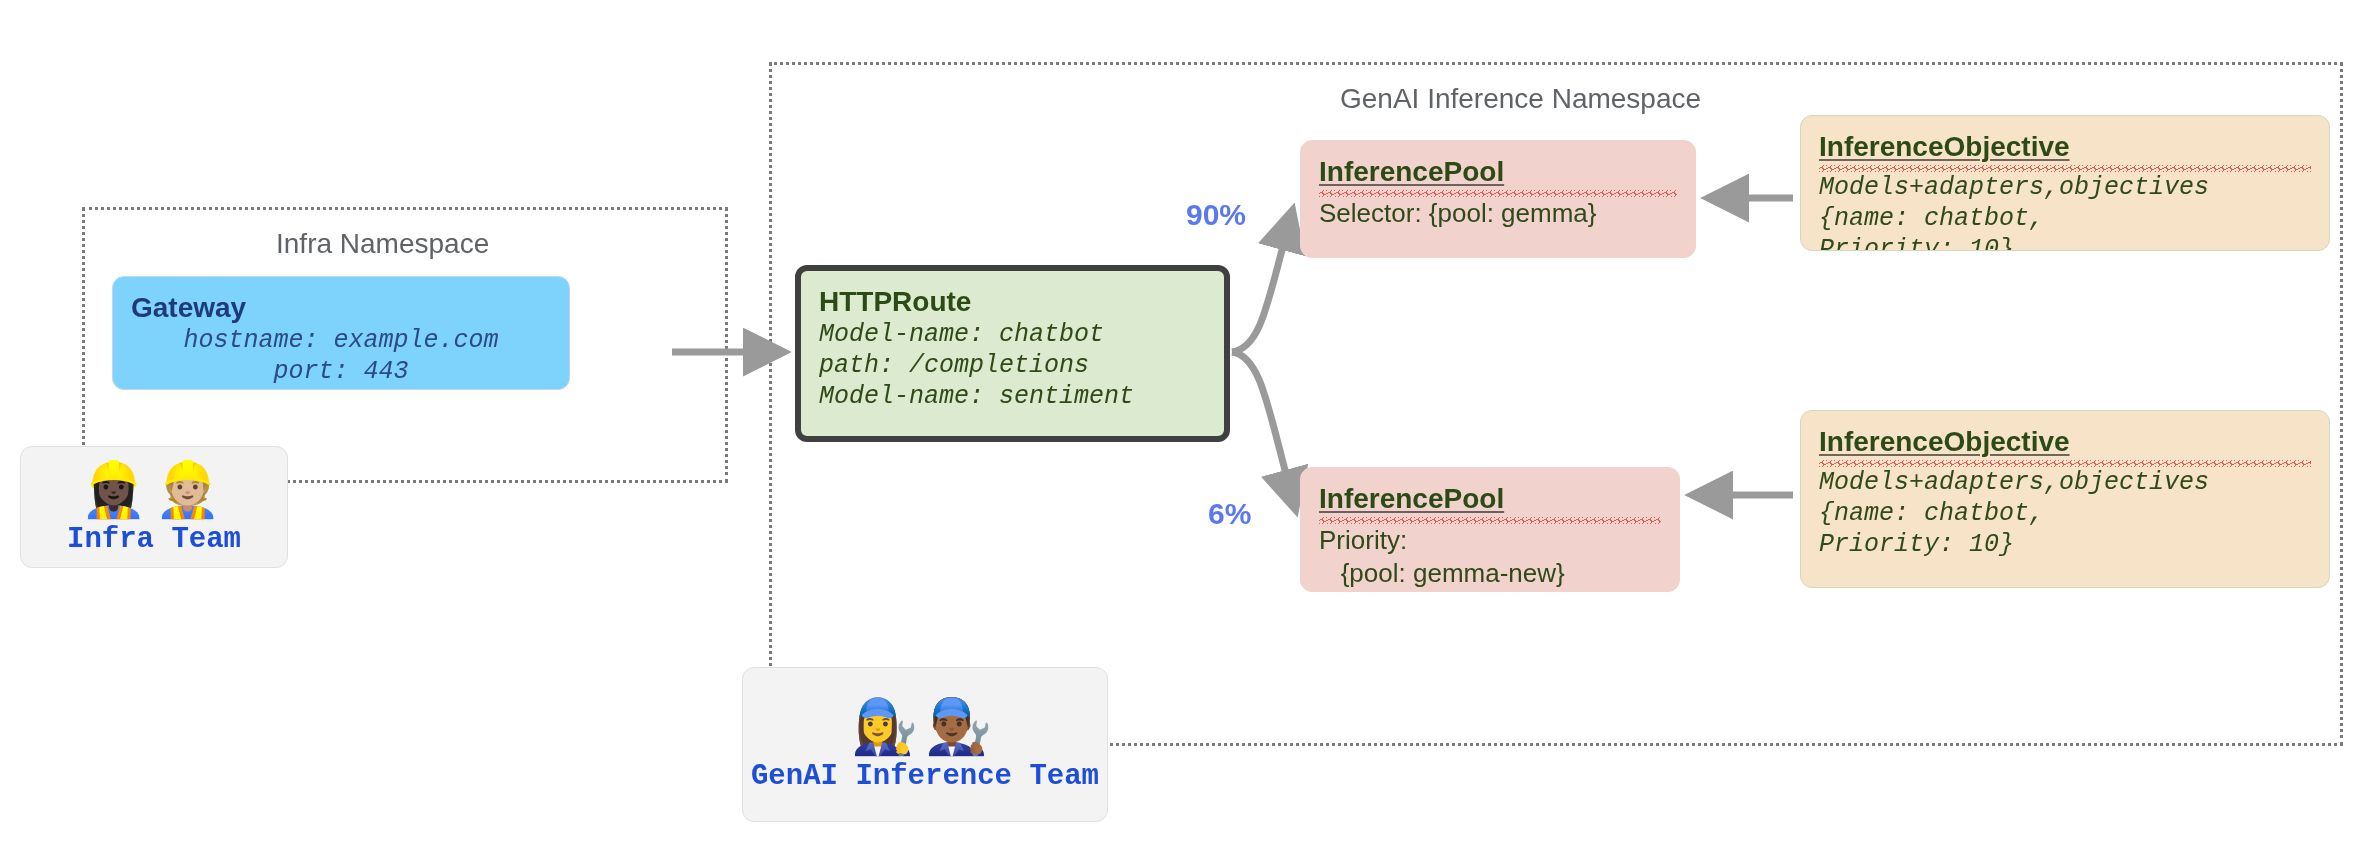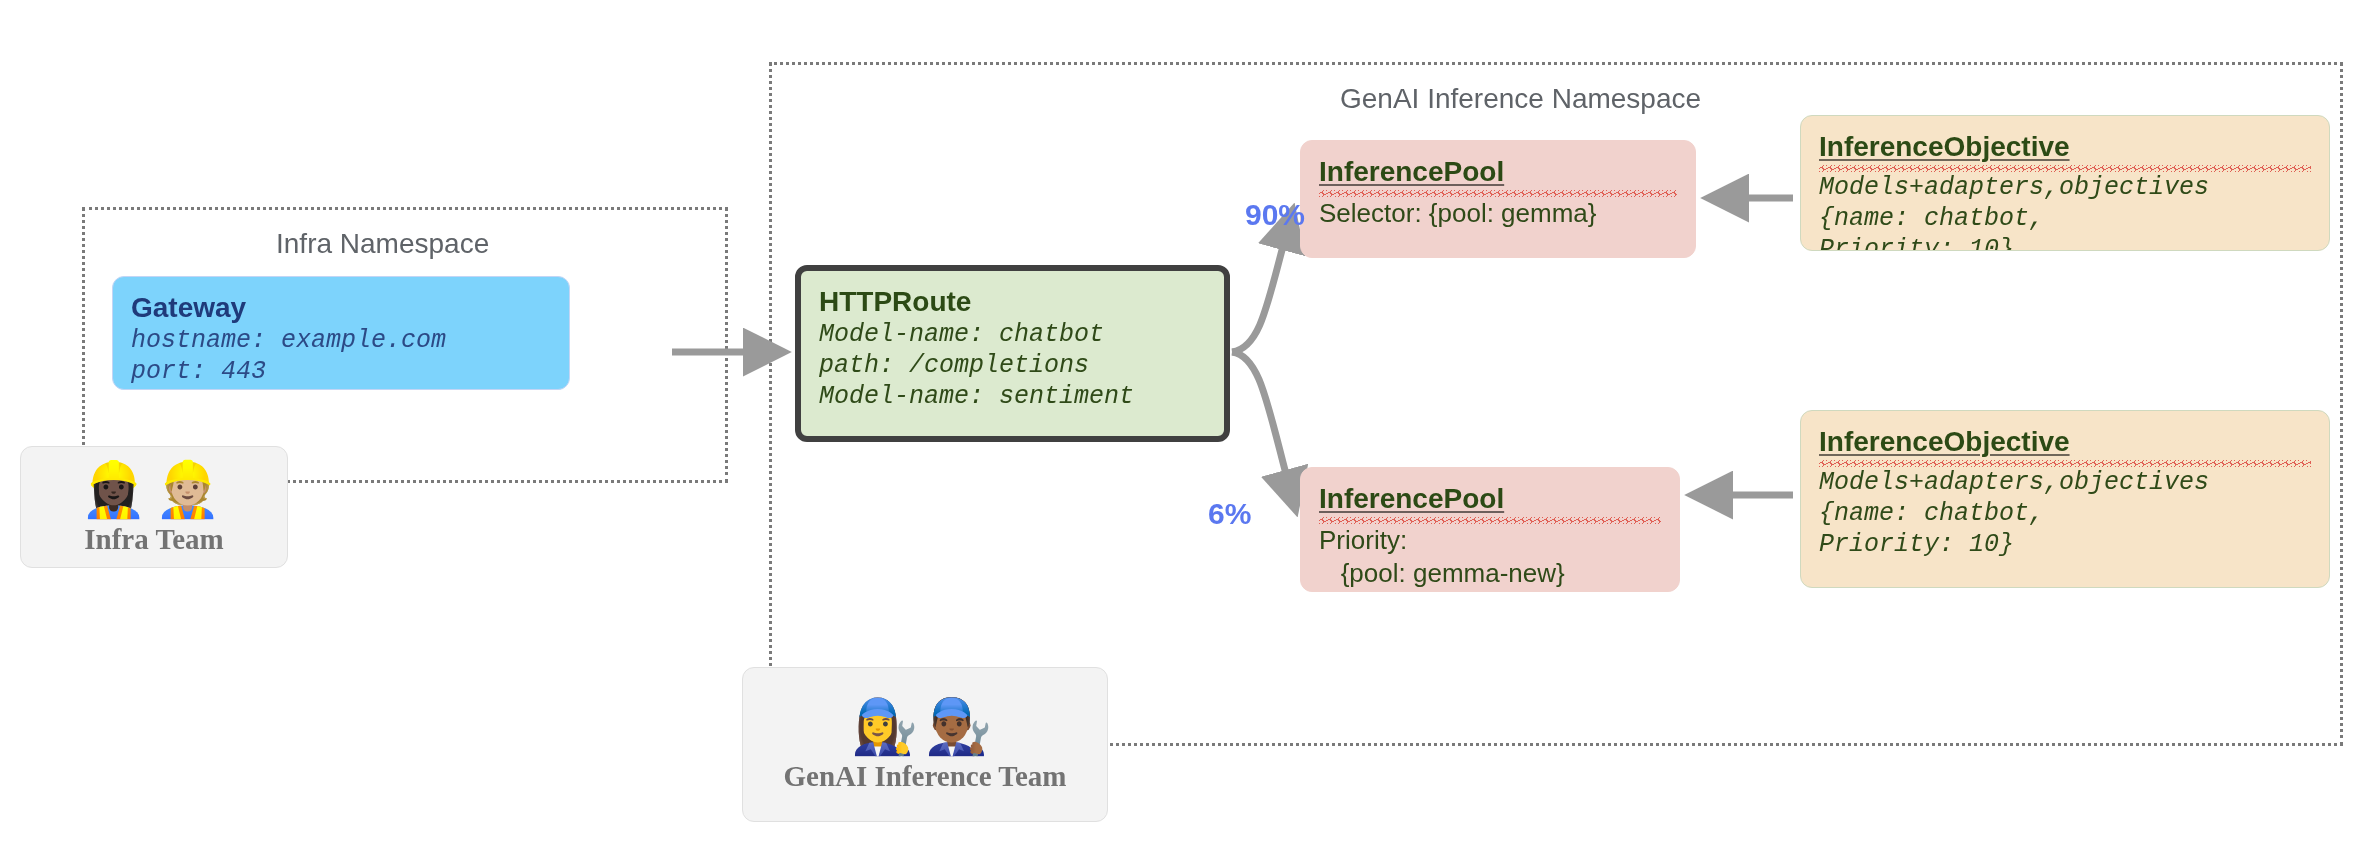--- a/index.html
+++ b/index.html
@@ -74,21 +74,21 @@
     white-space: pre;
   }
 
   
   #gateway {
     left: 112px; top: 276px; width: 458px; height: 114px;
     background: #7dd3fc;
     border: 1px solid #c3d5f5;
   }
   #gateway .title { color: #1f3a7a; }
-  #gateway .mono  { color: #2c4a86; }
+  #gateway .mono  { color: #2c4a86; text-align: center; }
 
   
   #httproute {
     left: 795px; top: 265px; width: 435px; height: 177px;
     background: #dceacf;
     border: 6px solid #404040;
   }
   #httproute .title { color: #2c4a15; }
   #httproute .mono  { color: #2f4a18; }
 
@@ -124,40 +124,40 @@
     align-items: center;
     justify-content: center;
   }
   .team-emoji {
     font-size: 54px;
     line-height: 60px;
     letter-spacing: 6px;
     white-space: nowrap;
   }
   .team-label {
-    font-family: Liberation Serif, serif;
+    font-family: Liberation Mono, monospace;
     font-size: 29px;
     font-weight: bold;
-    color: #737373;
+    color: #1d4ed8;
     white-space: nowrap;
     margin-top: 4px;
   }
   #infra-team { left: 20px; top: 446px; width: 268px; height: 122px; }
   #genai-team { left: 742px; top: 667px; width: 366px; height: 155px; }
 
   
   .pct {
     position: absolute;
     font-family: "Liberation Sans", sans-serif;
     font-weight: bold;
     font-size: 30px;
     color: #5b78f0;
     white-space: nowrap;
   }
-  #pct-90 { left: 1245px; top: 198px; }
+  #pct-90 { left: 1186px; top: 198px; }
   #pct-10 { left: 1208px; top: 497px; }
 
   svg.edges {
     position: absolute;
     left: 0; top: 0;
     width: 2373px; height: 858px;
     pointer-events: none;
   }
 </style>
 </head>

